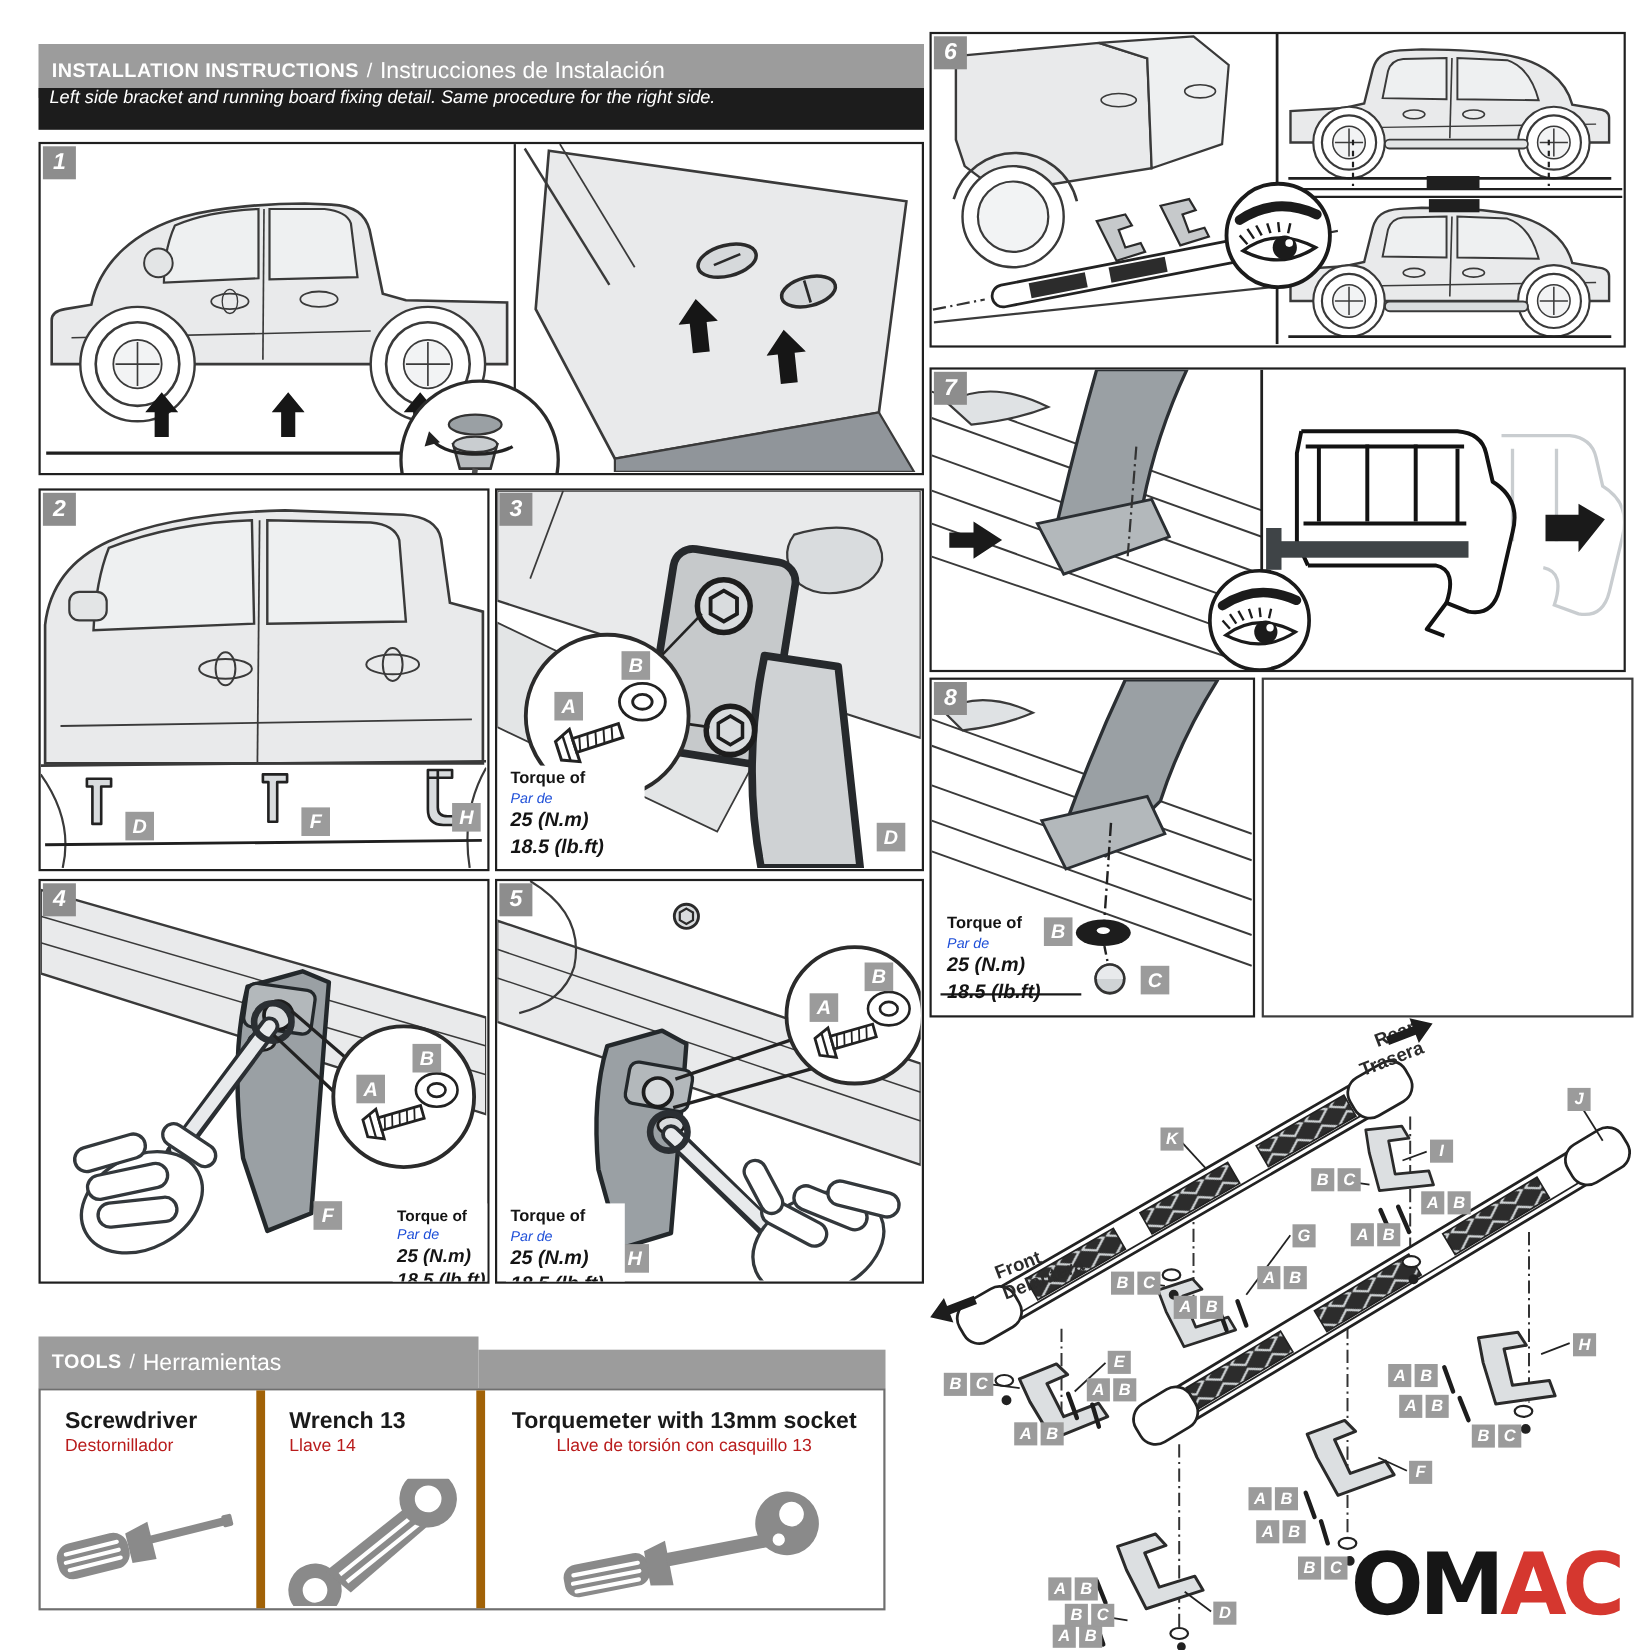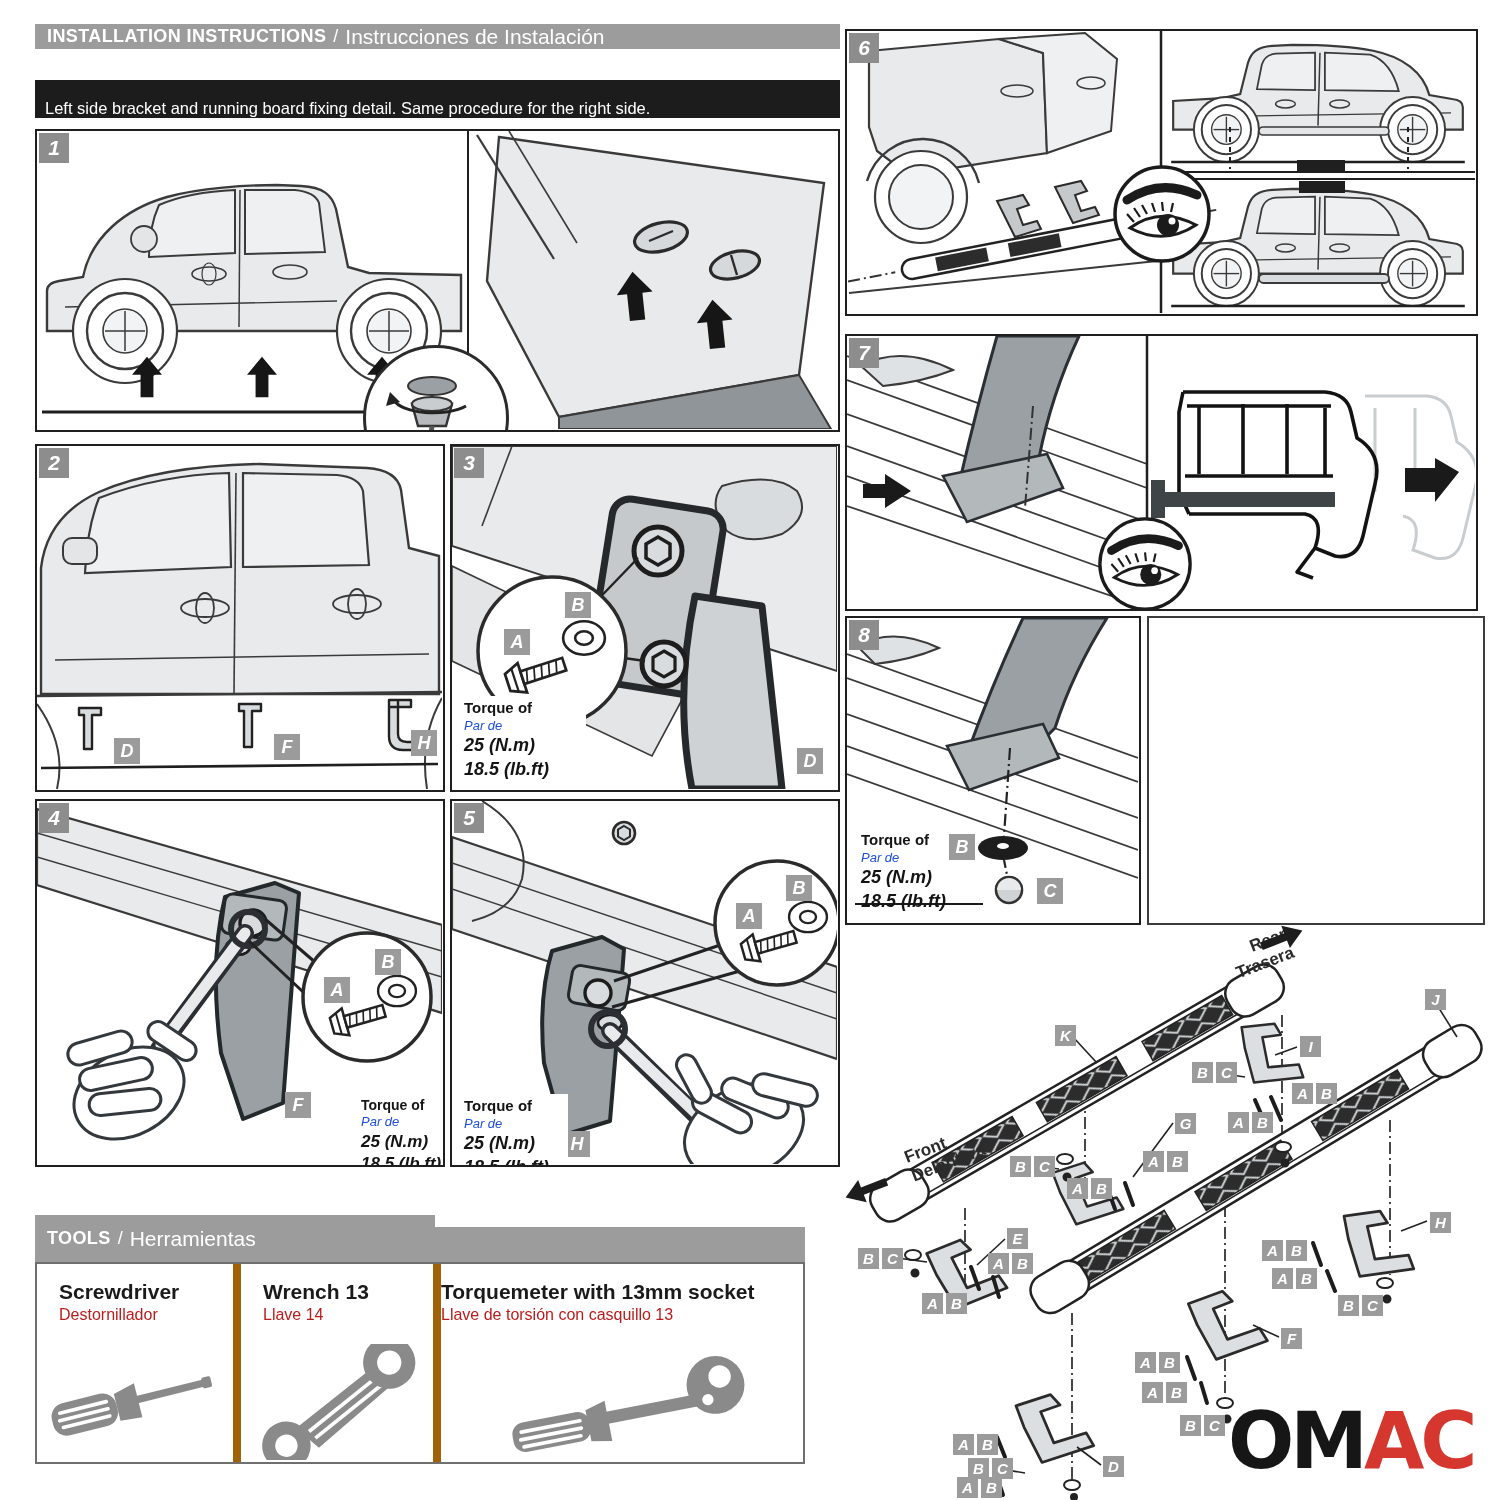--- a/index.html
+++ b/index.html
@@ -15,22 +15,22 @@
   .badge-abs{position:absolute;z-index:5}
   .pair{position:absolute;display:flex;gap:3px;z-index:5}
   .torque{position:absolute;z-index:6;background:#fff;padding:2px 4px;line-height:1.3}
   .torque .t1{font-weight:700;font-size:15px;color:#141414}
   .torque .t2{font-style:italic;font-size:13px;color:#1d4ed8}
   .torque .t3{font-weight:700;font-style:italic;font-size:18px;color:#141414}
   .graybar{position:absolute;background:#9c9c9c;color:#fff;display:flex;align-items:center;box-sizing:border-box}
   .graybar .b1{font-weight:700;font-size:18px;letter-spacing:.4px}
   .graybar .sep{margin:0 7px;font-size:18px;font-weight:400}
   .graybar .b2{font-size:21px}
-  .blackbar{position:absolute;background:#1c1c1c;color:#fff;display:flex;align-items:flex-end;box-sizing:border-box;
-    font-size:16.5px}
+  .blackbar{position:absolute;background:#1c1c1c;color:#fff;display:flex;align-items:flex-start;box-sizing:border-box;
+    font-style:italic;font-size:16.5px}
   .toolbox{position:absolute;border:2px solid #6f6f6f;box-sizing:border-box;background:#fff;display:flex}
   .tool-col{position:relative;box-sizing:border-box;padding:16px 0 0 22px}
   .tool-col + .tool-col{border-left:8px solid #a16207}
   .tool-col .tn{font-weight:700;font-size:21px}
   .tool-col .ts{font-size:16px;color:#b91c1c;margin-top:2px}
   .tool-col svg{position:absolute}
   .eyewrap{position:absolute;z-index:5}
   .brand{position:absolute;z-index:8;font-weight:700;letter-spacing:-4px;font-size:78px;line-height:1;
     font-family:"DejaVu Sans","Liberation Sans",sans-serif}
   .brand .bk{color:#161616}.brand .rd{color:#d5372f}
@@ -147,21 +147,21 @@
         <path d="M90,58 L112,52 L112,96 L90,92 Z"></path>
         <rect x="110" y="64" width="104" height="13"></rect>
         <circle cx="232" cy="58" r="31"></circle>
         <circle cx="238" cy="50" r="12" fill="#fff"></circle>
         <circle cx="221" cy="72" r="6" fill="#fff"></circle>
       </g>
     </symbol>
   </defs>
 </svg>
 
-<div class="graybar" style="left:35px;top:24px;width:805px;height:25px;padding-left:12px">
+<div class="graybar" style="left:35px;top:40px;width:805px;height:49px;padding-left:12px">
   <span class="b1">INSTALLATION INSTRUCTIONS</span>
   <span class="sep">/</span>
   <span class="b2">Instrucciones de Instalación</span>
 </div>
 
 <div class="blackbar" style="left:35px;top:80px;width:805px;height:38px;padding-left:10px">
   <span>Left side bracket and running board fixing detail. Same procedure for the right side.</span>
 </div>
 
 <div class="panel" style="left:35px;top:129px;width:805px;height:303px">
@@ -385,21 +385,21 @@
         <use href="#sym-screwdriver" width="184" height="106"></use>
       </svg>
   </div>
   <div class="tool-col" style="width:200px">
     <div class="tn">Wrench 13</div>
     <div class="ts">Llave 14</div>
     <svg style="left:2px;top:80px" width="196" height="116">
         <use href="#sym-wrench" width="196" height="116"></use>
       </svg>
   </div>
-  <div class="tool-col" style="width:370px;padding-left:0;">
+  <div class="tool-col" style="width:370px;padding-left:0;text-align:center">
     <div class="tn">Torquemeter with 13mm socket</div>
     <div class="ts">Llave de torsión con casquillo 13</div>
     <svg style="left:60px;top:84px" width="252" height="112">
         <use href="#sym-ratchet" width="252" height="112"></use>
       </svg>
   </div>
 </div>
 
 <div class="panel" style="left:845px;top:29px;width:633px;height:287px">
   <div class="nb" style="left:2px;top:2px">6</div>

